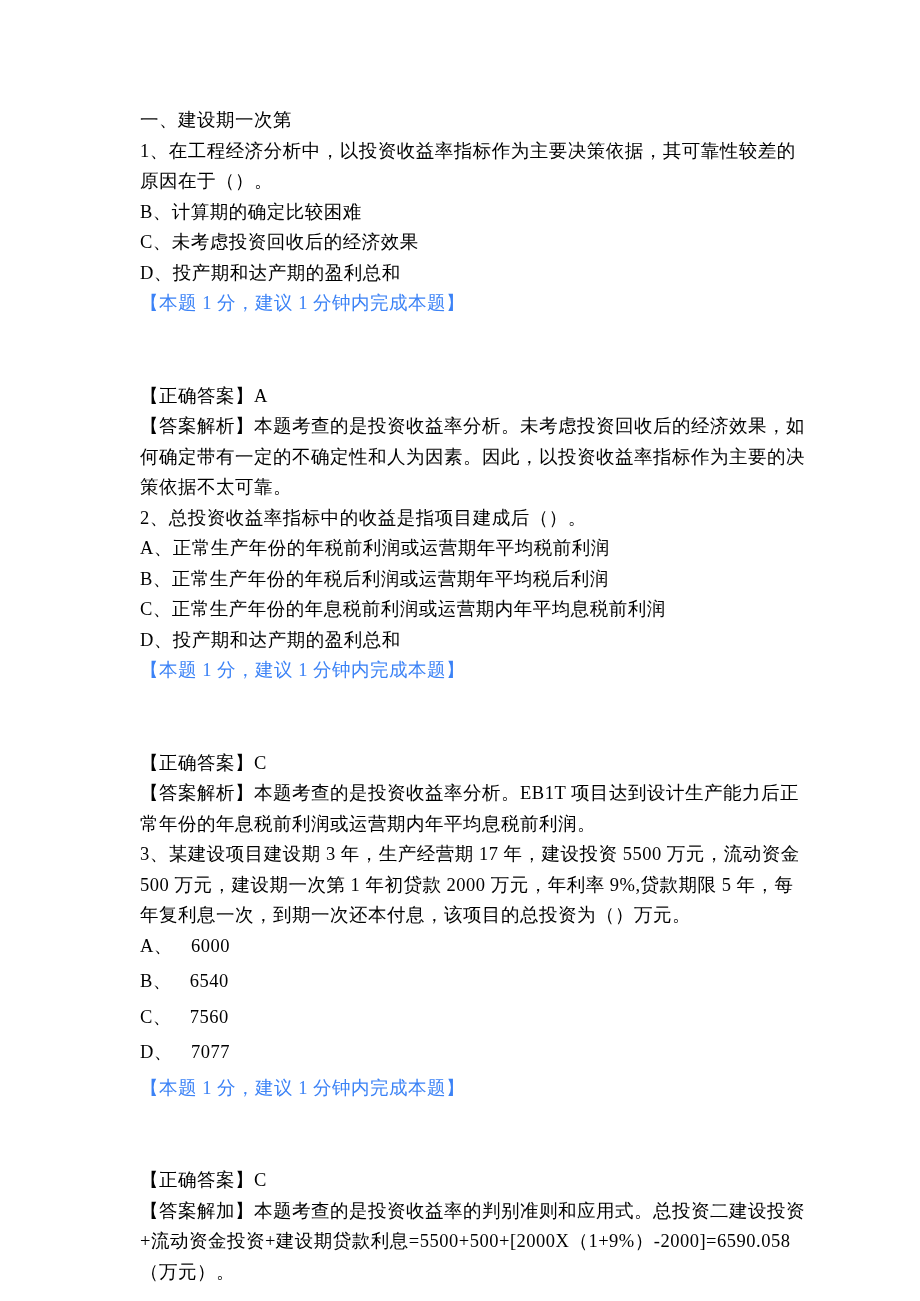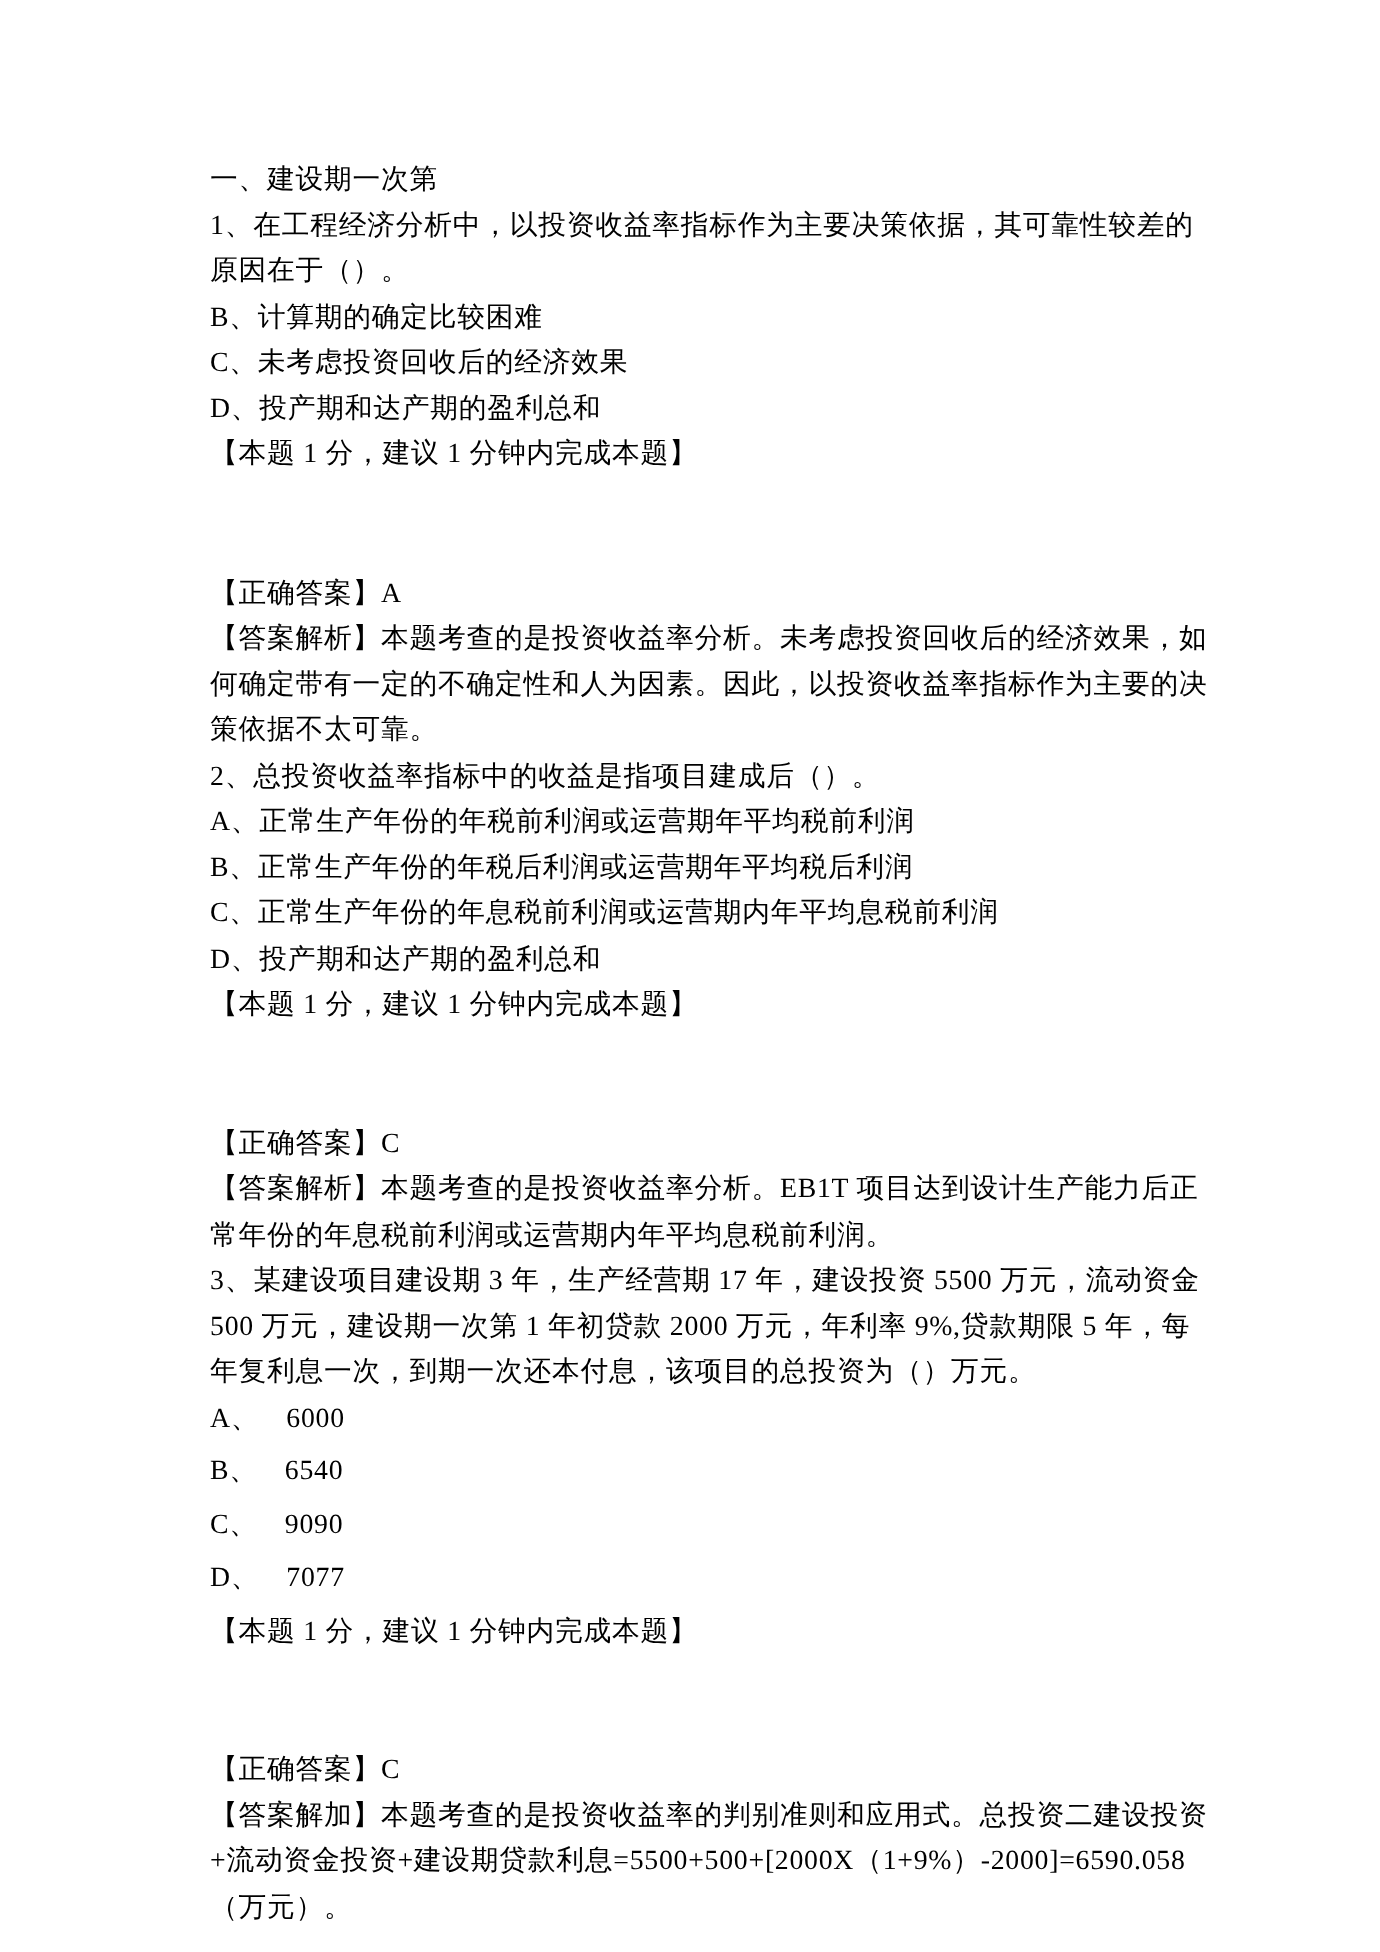--- a/index.html
+++ b/index.html
@@ -14,21 +14,21 @@
       font-family: "SimSun", "宋体", serif;
       font-size: 18.5px;
       line-height: 1.65;
       color: #000000;
       padding: 105px 110px 0 140px;
     }
     .content {
       letter-spacing: 0.5px;
     }
     .hint {
-      color: #000000;
+      color: #3b82f6;
     }
     .section-gap {
       height: 62px;
     }
     .option-spaced {
       margin-bottom: 5px;
     }
     .option-spaced .label {
       display: inline-block;
       margin-right: 18px;
@@ -64,21 +64,21 @@
   <div>【答案解析】本题考查的是投资收益率分析。EB1T 项目达到设计生产能力后正常年份的年息税前利润或运营期内年平均息税前利润。</div>
 
   <div>3、某建设项目建设期 3 年，生产经营期 17 年，建设投资 5500 万元，流动资金 500 万元，建设期一次第 1 年初贷款 2000 万元，年利率 9%,贷款期限 5 年，每年复利息一次，到期一次还本付息，该项目的总投资为（）万元。</div>
   <div class="option-spaced">
     <span class="label">A、</span><span>6000</span>
   </div>
   <div class="option-spaced">
     <span class="label">B、</span><span>6540</span>
   </div>
   <div class="option-spaced">
-    <span class="label">C、</span><span>9090</span>
+    <span class="label">C、</span><span>7560</span>
   </div>
   <div class="option-spaced">
     <span class="label">D、</span><span>7077</span>
   </div>
   <div class="hint">【本题 1 分，建议 1 分钟内完成本题】</div>
 
   <div class="section-gap"></div>
 
   <div>【正确答案】C</div>
   <div>【答案解加】本题考查的是投资收益率的判别准则和应用式。总投资二建设投资+流动资金投资+建设期贷款利息=5500+500+[2000X（1+9%）-2000]=6590.058（万元）。</div>

